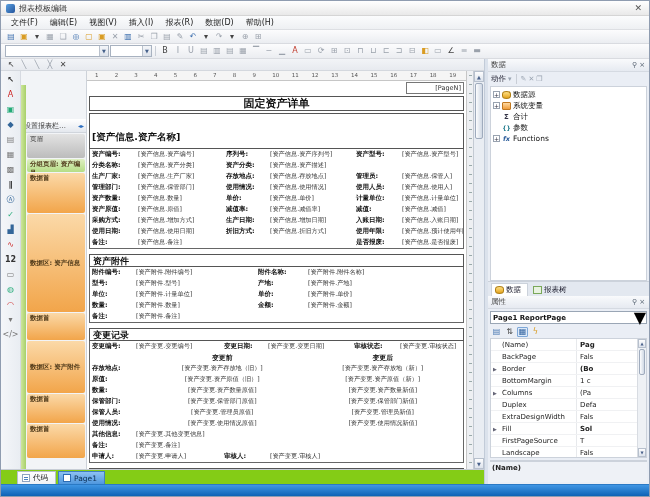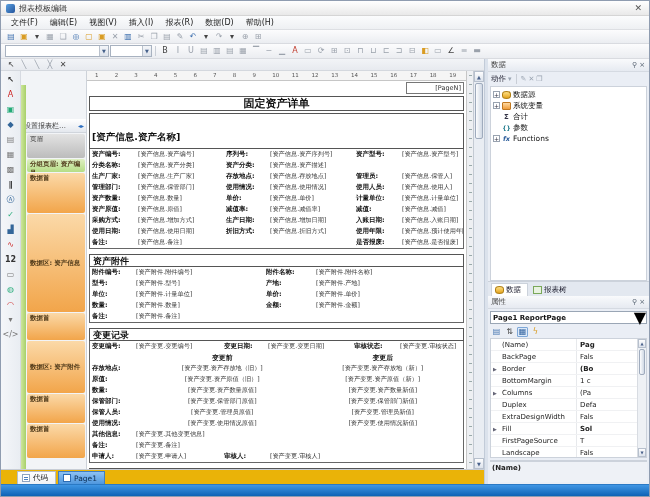--- a/index.html
+++ b/index.html
@@ -61,27 +61,27 @@
   .pagen-box{width:58px;border:1px solid #777;font-size:6.5px;color:#333;text-align:right;padding:1px 2px;background:#fff;}
   .sec-title{border:1px solid #555;background:#fff;margin-top:2px;flex:0 0 auto;}
   .rpt-title{height:15px;font-size:11px;font-weight:bold;text-align:center;color:#111;line-height:14px;}
   .grp-row{height:13px;font-size:9.5px;font-weight:bold;color:#111;padding:17px 2px;line-height:11px;}
   .sec-hdr{height:13px;font-size:9px;font-weight:bold;color:#111;padding:1px 3px;line-height:11px;}
   .grid-box{border:1px solid #666;border-top:none;background:transparent;flex:0 0 auto;}
   .crow{display:flex;height:11px;align-items:center;}
   .lbl{font-size:6.5px;font-weight:bold;color:#111;white-space:nowrap;overflow:hidden;padding-left:2px;}
   .val{font-size:6.2px;color:#333;white-space:nowrap;overflow:hidden;}
   .c-l1{width:48px;} .c-v1{width:86px;} .c-l2{width:46px;} .c-v2{width:84px;} .c-l3{width:48px;} .c-v3{flex:1;}
-  .a-l1{width:46px;} .a-v1{width:120px;} .a-l2{width:52px;margin-left:8px;} .a-v2{flex:1;}
+  .a-l1{width:46px;} .a-v1{width:120px;} .a-l2{width:52px;} .a-v2{flex:1;}
   .ch-l{width:52px;} .ch-col{flex:1;text-align:center;font-size:6.2px;color:#333;overflow:hidden;white-space:nowrap;}
   .ch-hdr{flex:1;text-align:center;font-size:6.8px;font-weight:bold;color:#111;}
   .gap{height:3px;flex:0 0 auto;}
 
   
-  .tabsrow{height:15px;background:#eab308;border-top:1px solid #c7cdd6;display:flex;align-items:flex-end;padding-left:16px;gap:2px;flex:0 0 auto;}
+  .tabsrow{height:15px;background:#84cc16;border-top:1px solid #c7cdd6;display:flex;align-items:flex-end;padding-left:16px;gap:2px;flex:0 0 auto;}
   .dtab{height:13px;display:flex;align-items:center;gap:3px;font-size:7.5px;color:#222;padding:0 7px 0 4px;border:1px solid #b6bfcb;border-bottom:none;background:linear-gradient(#fdfdfe,#eef1f5);}
   .dtab.active{background:linear-gradient(#8ec1f2,#4f97de);border-color:#3f7fc0;color:#0b2d52;}
   .dtab .ti{width:8px;height:8px;flex:0 0 auto;}
   .ti-code{background:#fff;border:1px solid #8fa3c0;position:relative;}
   .ti-code::after{content:"";position:absolute;left:1px;right:1px;top:2px;height:1px;background:#4d7fc0;box-shadow:0 2px 0 #4d7fc0;}
   .ti-page{background:#fff;border:1px solid #2d6db5;}
 
   
   .right-panel{flex:1;display:flex;flex-direction:column;background:#eaeef5;min-width:0;}
   .panel-hdr{height:13px;display:flex;align-items:center;font-size:7.5px;color:#444;padding:0 3px;background:linear-gradient(#f9fafc,#e6eaf1);border-bottom:1px solid #d5dae2;flex:0 0 auto;}

